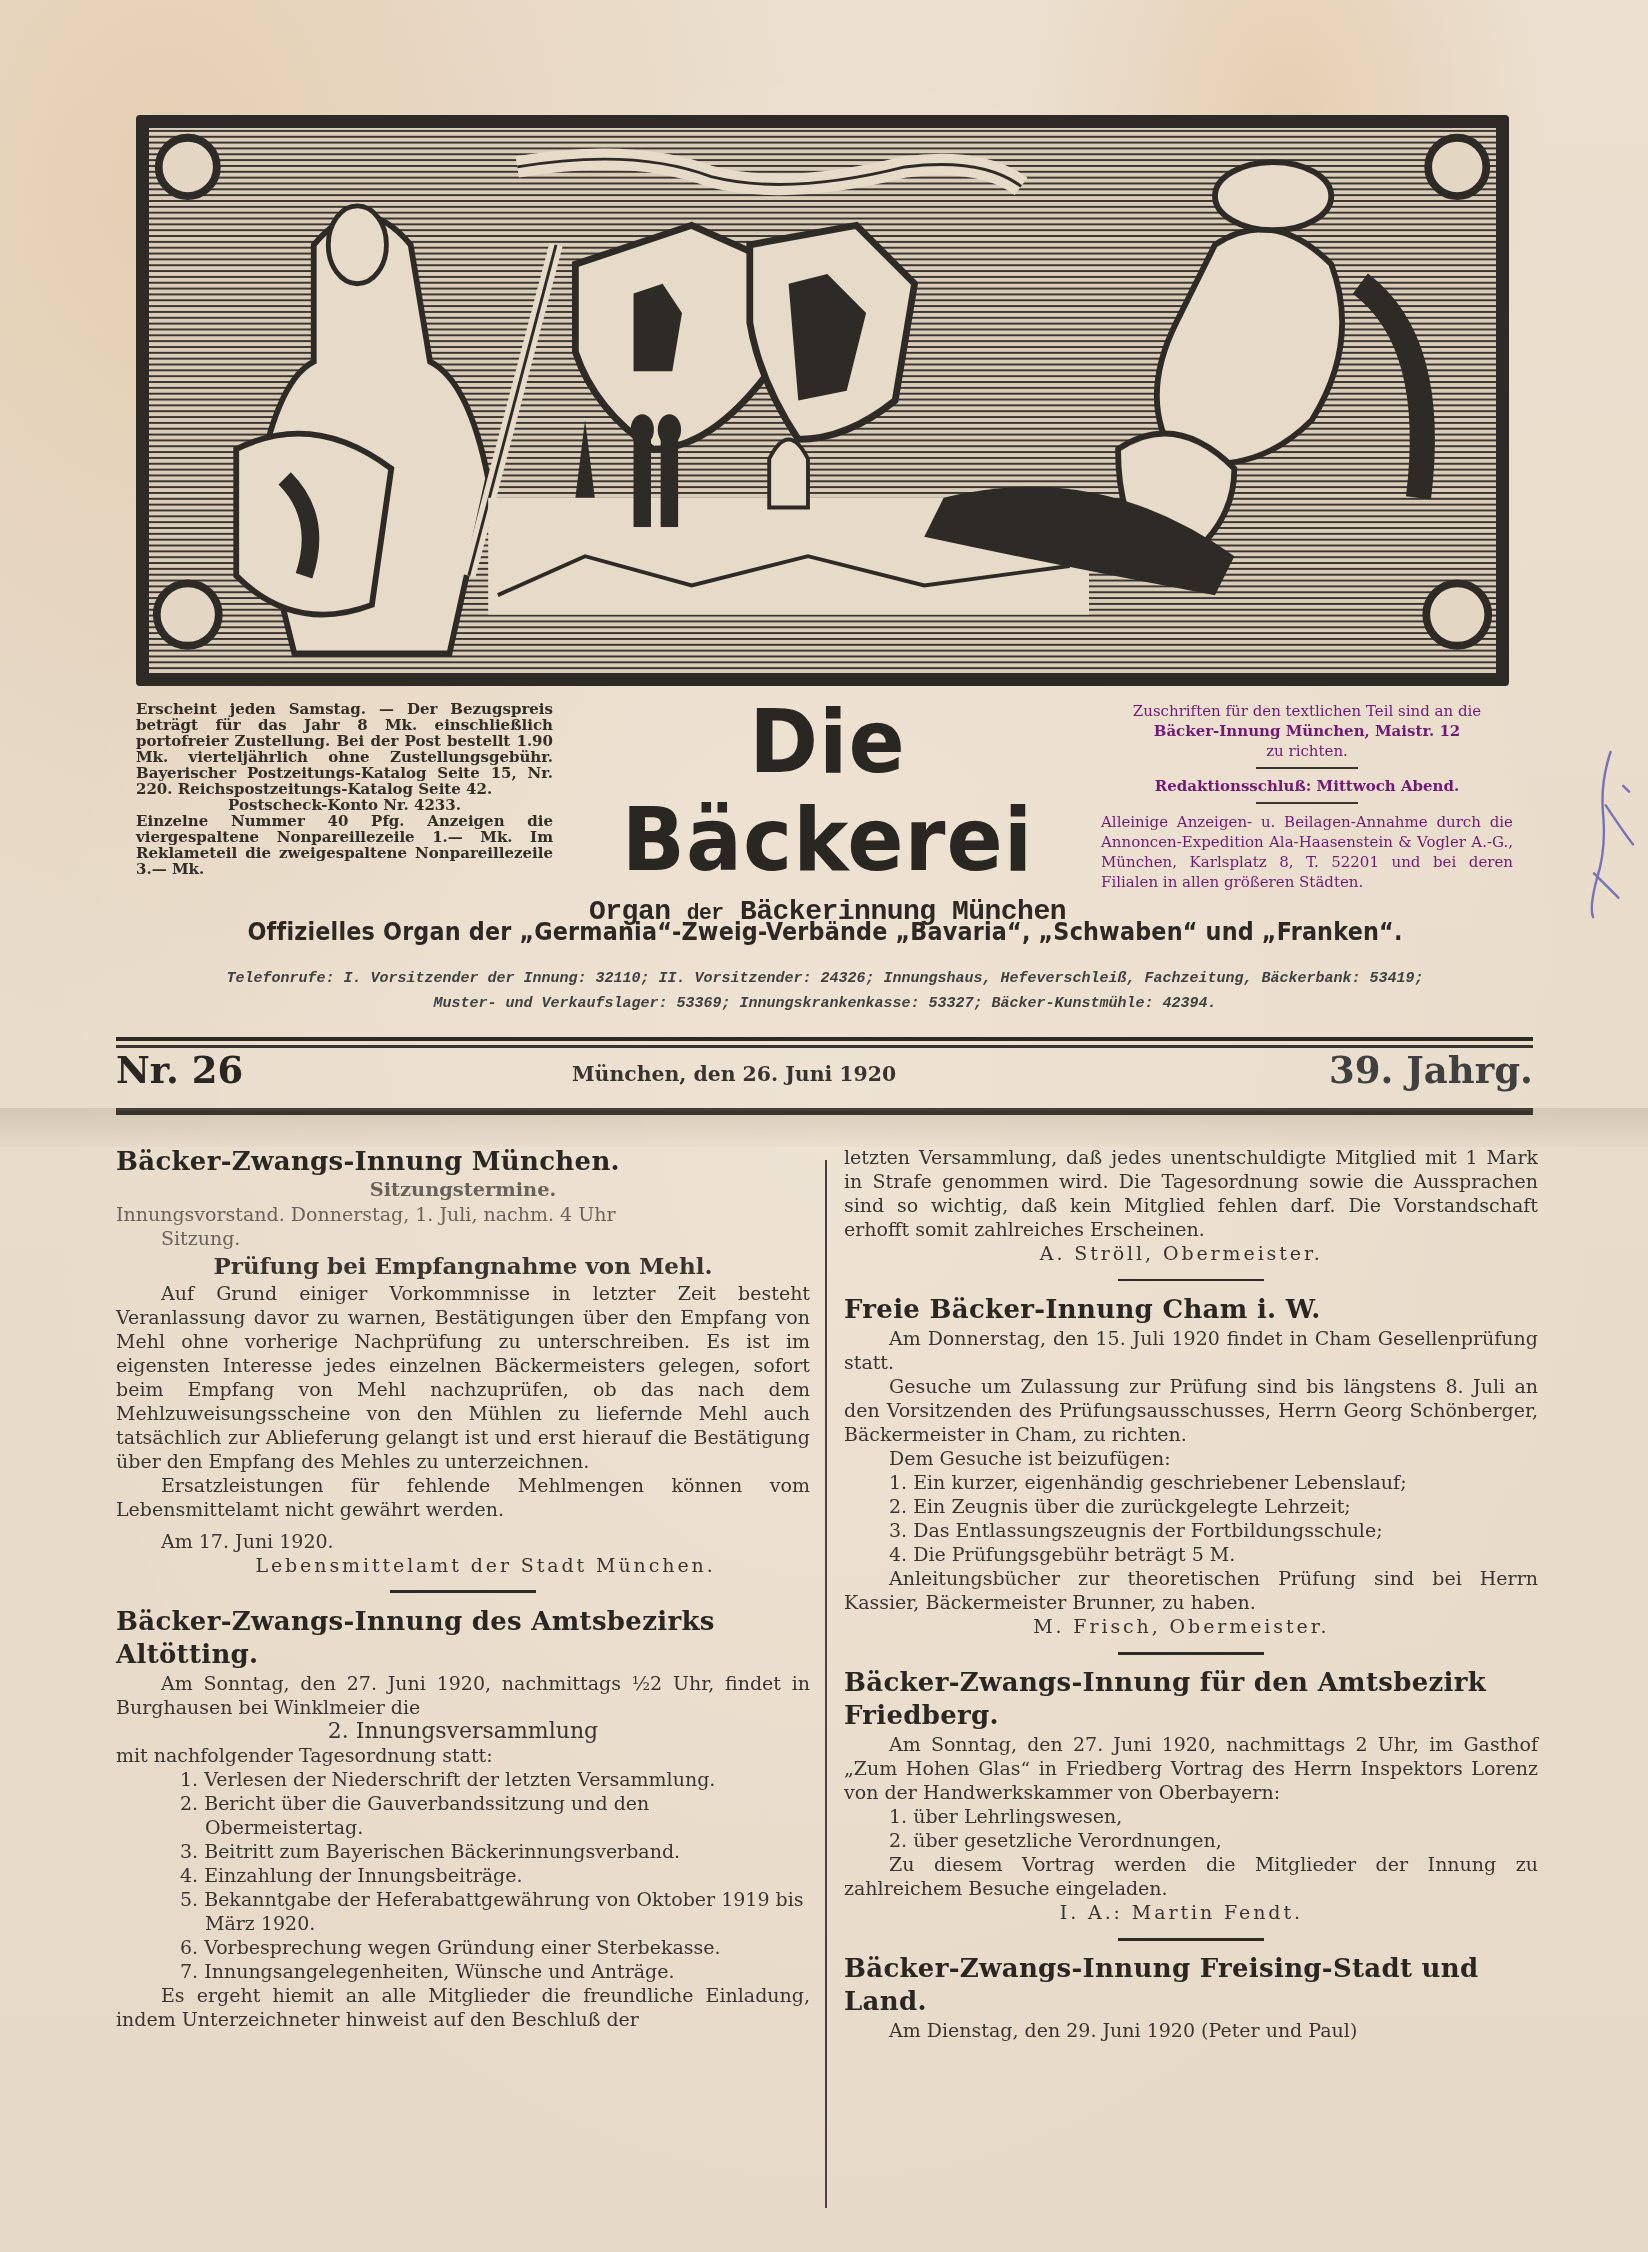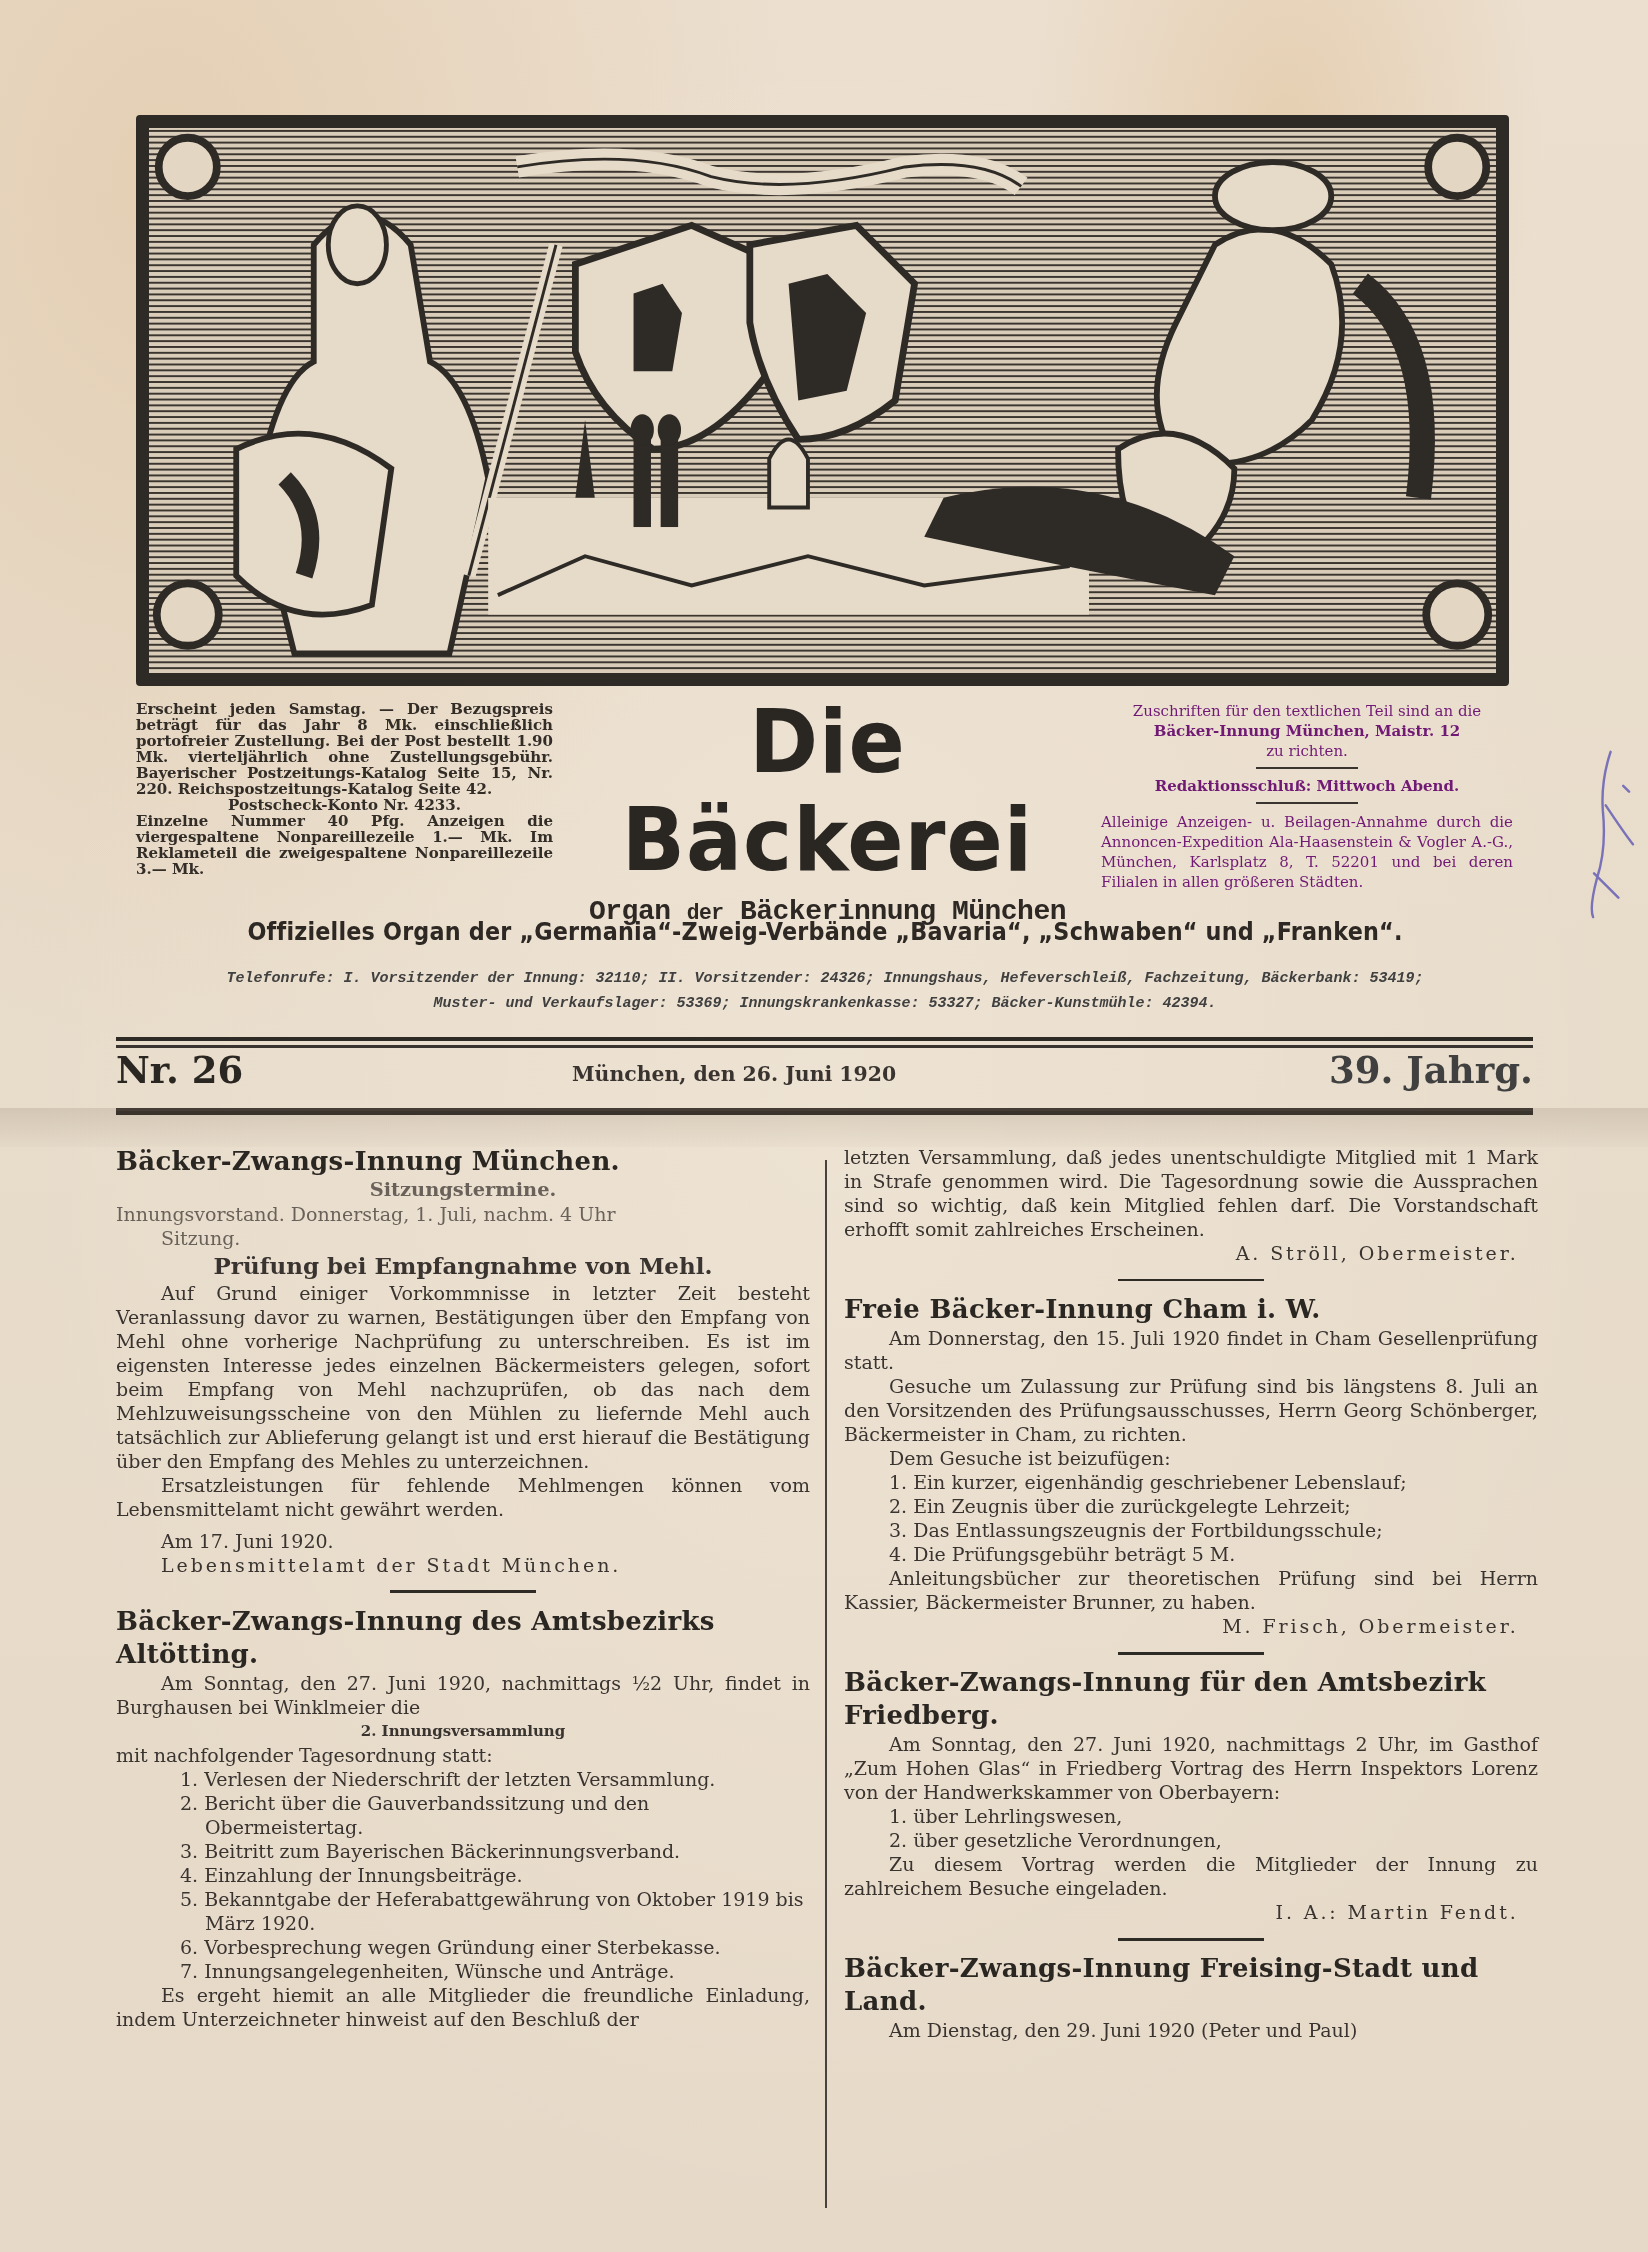--- a/index.html
+++ b/index.html
@@ -111,21 +111,21 @@
   }
   .col h3 {
     font-family: "DejaVu Serif", serif; font-weight: bold; text-align: center;
     font-size: 23px; line-height: 31px; color: #3a3430;
   }
   .col .sub { text-align: center; font-weight: bold; font-size: 19.4px; color: #555; }
   .col .muted { color: #6a625a; }
   .col .rule { width: 146px; height: 2.9px; background: #2e2a26; margin: 13.6px auto 11.6px; }
   .col ol { list-style: none; margin-left: 64px; }
   .col ol li { padding-left: 25px; text-indent: -25px; }
-  .col .spaced { letter-spacing: 2.9px; }
+  .col .spaced { letter-spacing: 2.9px; text-align: center; }
   .col .gap { height: 7.8px; }
 
   .pencil {
     position: absolute; left: 1557px; top: 747px; width: 78px; height: 175px;
   }
 </style>
 </head>
 <body>
 
 <div class="page">
@@ -243,21 +243,21 @@
       <div class="gap"></div>
       <p class="indent">Am 17. Juni 1920.</p>
       <p class="indent spaced">Lebensmittelamt der Stadt München.</p>
     </article>
 
     <div class="rule"></div>
 
     <article>
       <h2>Bäcker-Zwangs-Innung des Amtsbezirks Altötting.</h2>
       <p class="indent">Am Sonntag, den 27. Juni 1920, nachmittags ½2 Uhr, findet in Burghausen bei Winklmeier die</p>
-      <p class="center" style="font-weight:bold;font-size:15px">2. Innungsversammlung</p>
+      <p class="center" style="font-weight:normal;font-size:22px">2. Innungsversammlung</p>
       <p>mit nachfolgender Tagesordnung statt:</p>
       <ol>
         <li>1. Verlesen der Niederschrift der letzten Versammlung.</li>
         <li>2. Bericht über die Gauverbandssitzung und den Obermeistertag.</li>
         <li>3. Beitritt zum Bayerischen Bäckerinnungsverband.</li>
         <li>4. Einzahlung der Innungsbeiträge.</li>
         <li>5. Bekanntgabe der Heferabattgewährung von Oktober 1919 bis März 1920.</li>
         <li>6. Vorbesprechung wegen Gründung einer Sterbekasse.</li>
         <li>7. Innungsangelegenheiten, Wünsche und Anträge.</li>
       </ol>

